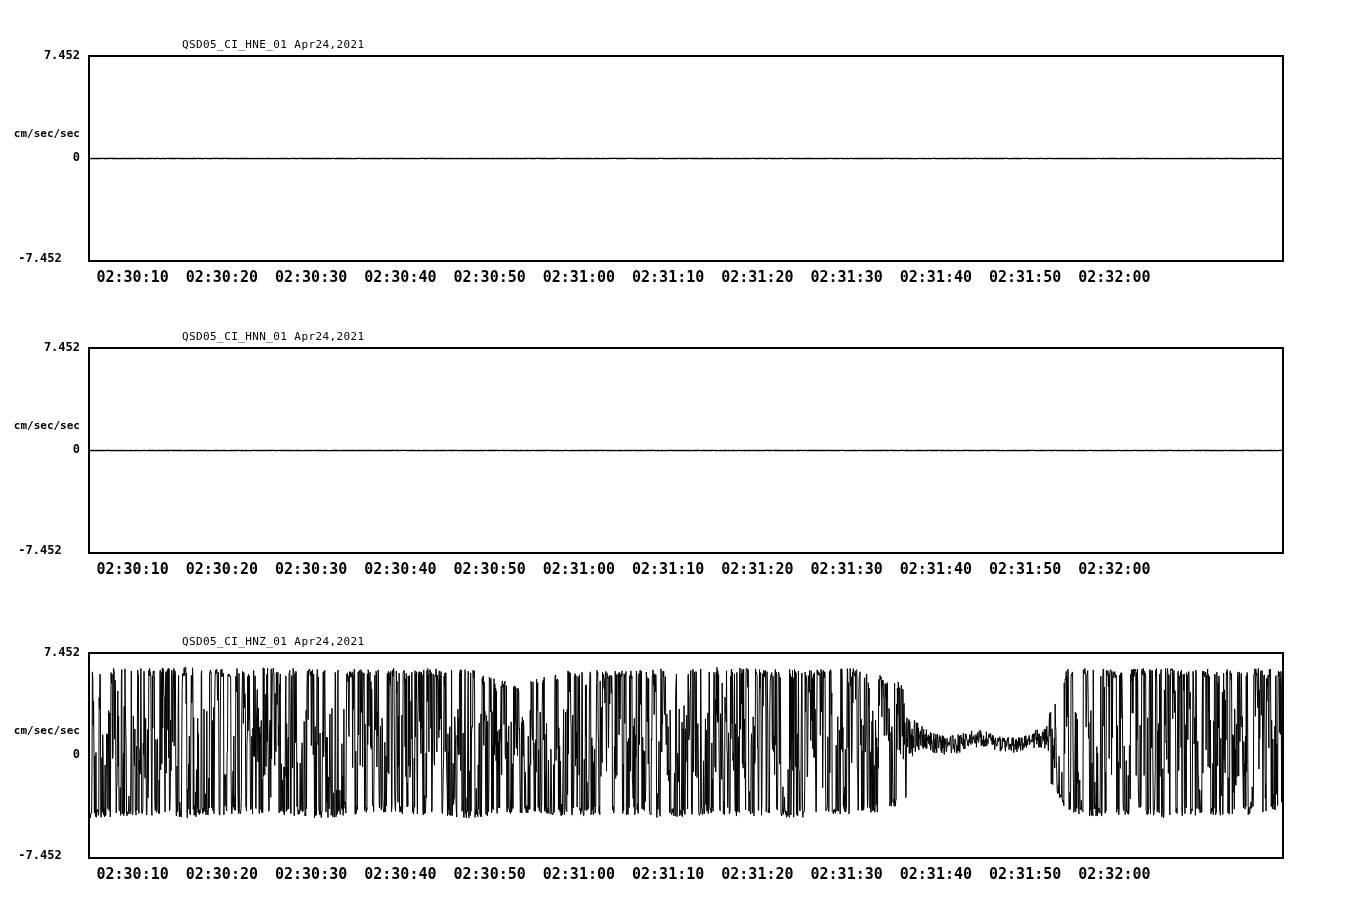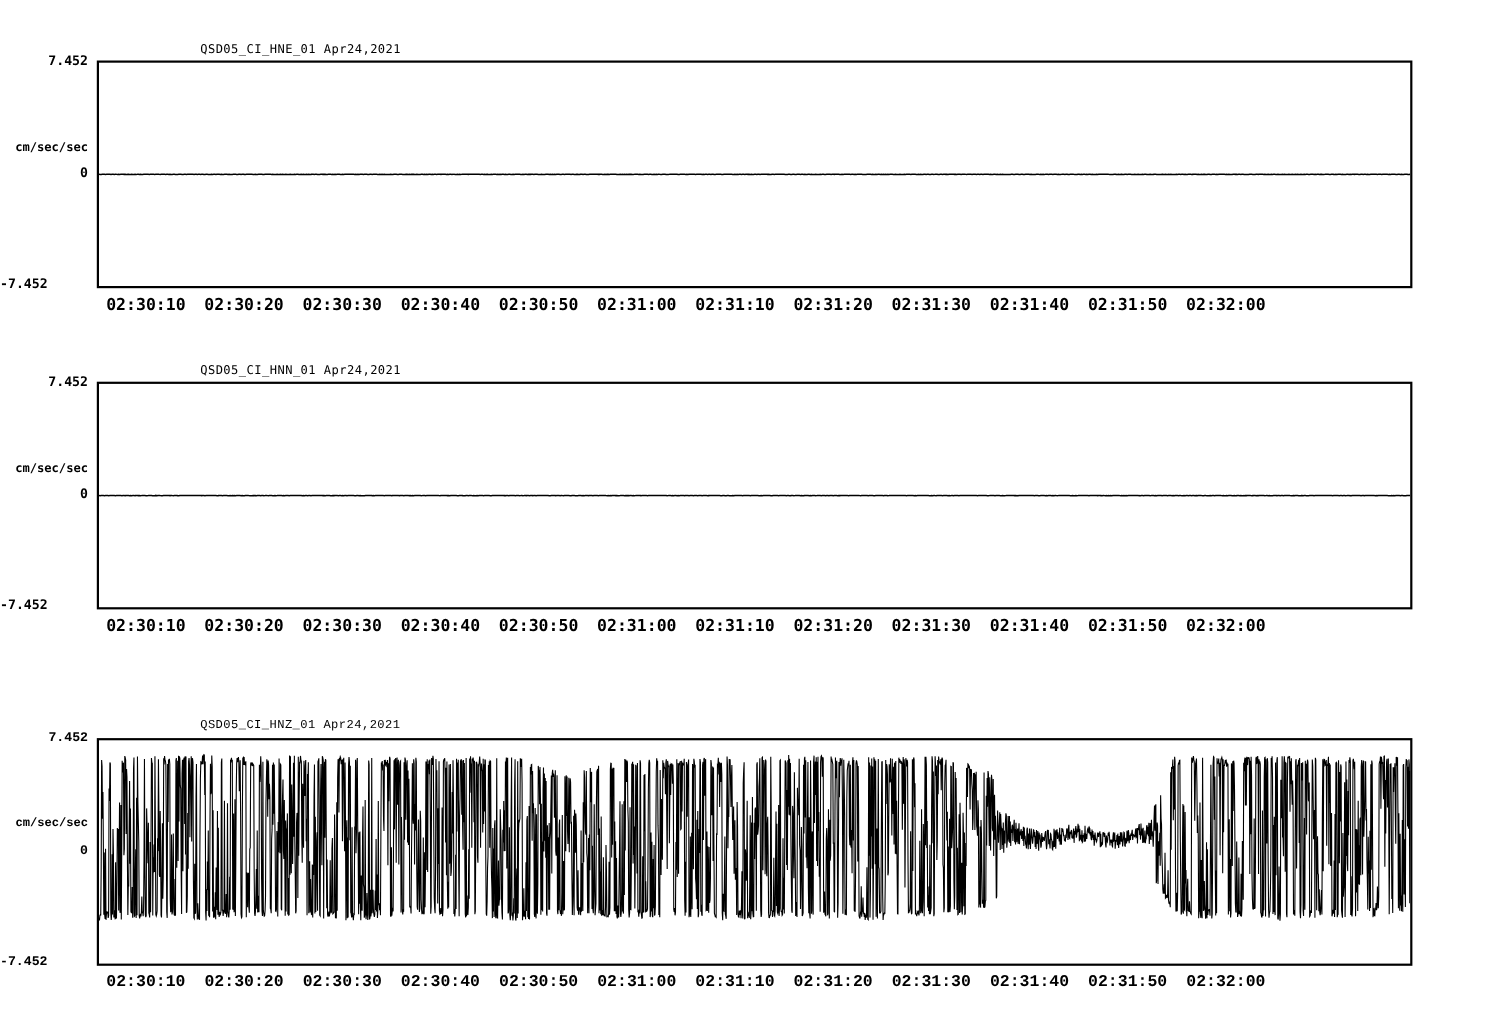--- a/index.html
+++ b/index.html
@@ -1,27 +1,27 @@
 <!DOCTYPE html>
 <html><head>
 <meta charset="utf-8">
 <style>
   html,body{margin:0;padding:0;background:#ffffff;}
   body{width:1358px;height:924px;font-family:"DejaVu Sans Mono",monospace;color:#000;}
   #root{position:relative;width:1358px;height:924px;}
   .panel{position:absolute;left:0;width:1358px;height:270px;}
   .panel1{top:10px;padding-left:47px;}
   .panel2{top:302px;}
-  .panel3{top:626px;font-family:Liberation Mono, monospace;}
+  .panel3{top:607px;}
   .plotbox{position:absolute;left:88px;top:45px;width:1196px;height:207px;border:2px solid #000;box-sizing:border-box;background:#fff;}
   .plotbox svg{display:block;width:100%;height:100%;}
   .title{position:absolute;left:182px;top:28px;font-size:11px;letter-spacing:0.4px;white-space:nowrap;}
   .ylab-top{position:absolute;left:0;top:38px;width:80px;text-align:right;font-size:12px;font-weight:bold;}
   .ylab-mid{position:absolute;left:0;top:140px;width:80px;text-align:right;font-size:12px;font-weight:bold;}
-  .ylab-bot{position:absolute;left:0;top:241px;width:80px;text-align:left;font-size:12px;font-weight:bold;}
+  .ylab-bot{position:absolute;left:0;top:241px;width:80px;text-align:center;font-size:12px;font-weight:bold;}
   .yunits{position:absolute;left:0;top:117px;width:80px;text-align:right;font-size:11px;font-weight:bold;}
   .tickrow{position:absolute;left:0;top:258px;width:1358px;height:20px;}
   .ticklabel{position:absolute;top:0;font-size:15px;font-weight:bold;transform:translateX(-50%);white-space:nowrap;}
 </style>
 </head>
 <body>
 
 <div id="root">
 
   <div class="panel panel1">

